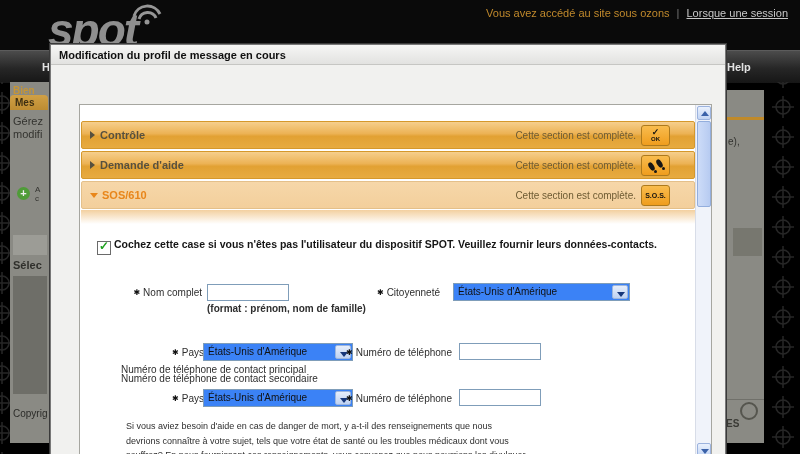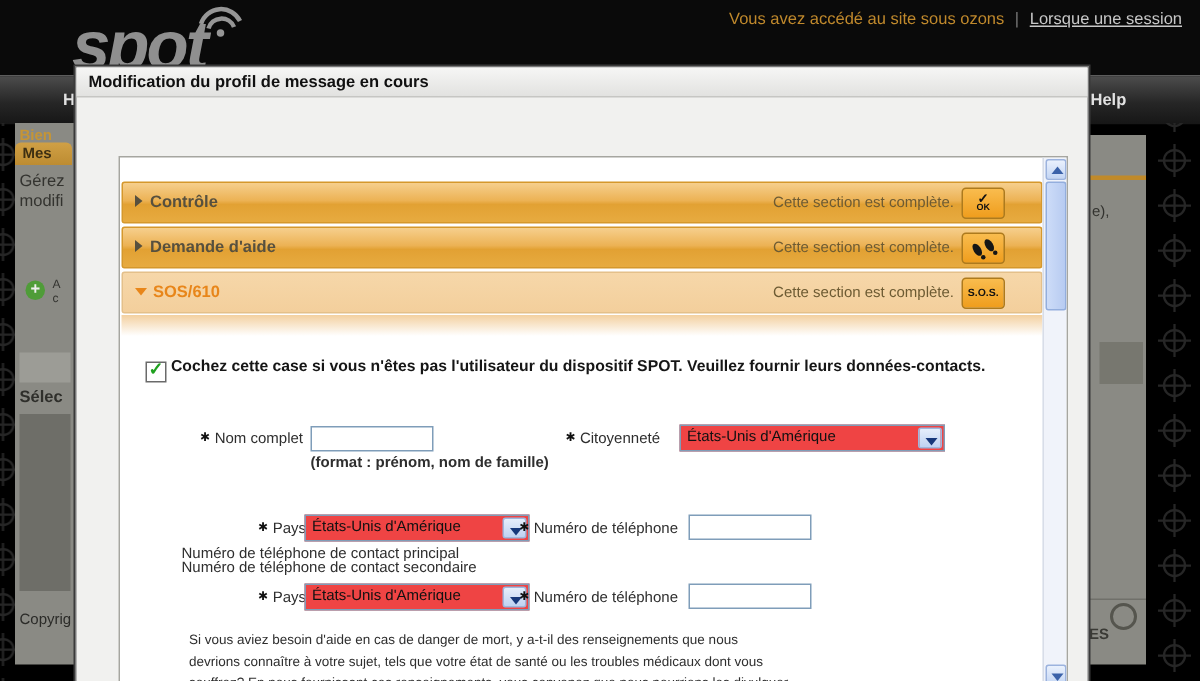--- a/index.html
+++ b/index.html
@@ -55,21 +55,21 @@
   .fp { position:absolute; background:#161616; border-radius:50%; }
   .fade { position:absolute; left:1px; width:614px; height:14px;
           background:linear-gradient(#f3d0a0,rgba(255,255,255,0)); }
 
   
   .flabel { position:absolute; font-size:10px; color:#2e2e2e; white-space:nowrap; }
   .req { font-size:8px; position:relative; top:-1px; margin-right:3px; color:#111; }
   .fheading { position:absolute; font-size:10px; color:#2e2e2e; white-space:nowrap; }
   .xp-input { position:absolute; height:17px; border:1px solid #7f9db9; background:#fff; font-size:10px;
               font-family:"Liberation Sans",sans-serif; padding:0 3px; }
-  .xp-select { position:absolute; height:18px; border:1px solid #7f9db9; background:#ef4444; cursor:pointer; }
+  .xp-select { position:absolute; height:18px; border:1px solid #7f9db9; background:#3b82f6; cursor:pointer; }
   .xp-select .val { position:absolute; left:4px; top:2px; font-size:10px; color:#111; white-space:nowrap; }
   .xp-select .btn { position:absolute; right:1px; top:1px; bottom:1px; width:16px;
                     background:linear-gradient(#e6eefb,#bfd2f2); border:1px solid #9db6dd; border-radius:2px; }
   .xp-select .btn i { position:absolute; left:4px; top:6px; width:0; height:0;
                       border-top:5px solid #17377a; border-left:4px solid transparent; border-right:4px solid transparent; }
   .cb { position:absolute; width:14px; height:14px; background:#fff; border:1px solid #6a6a6a; cursor:pointer; }
   .cb span { position:absolute; left:1px; top:-3px; color:#1fa11f; font-size:12px; font-weight:bold; }
   .cb-label { position:absolute; font-size:10.5px; font-weight:bold; color:#161616; line-height:14px; }
   .hint { position:absolute; font-size:10px; color:#2e2e2e;font-weight:bold; }
   .disclaimer { position:absolute; font-size:9px; color:#2e2e2e; line-height:14.5px; }

